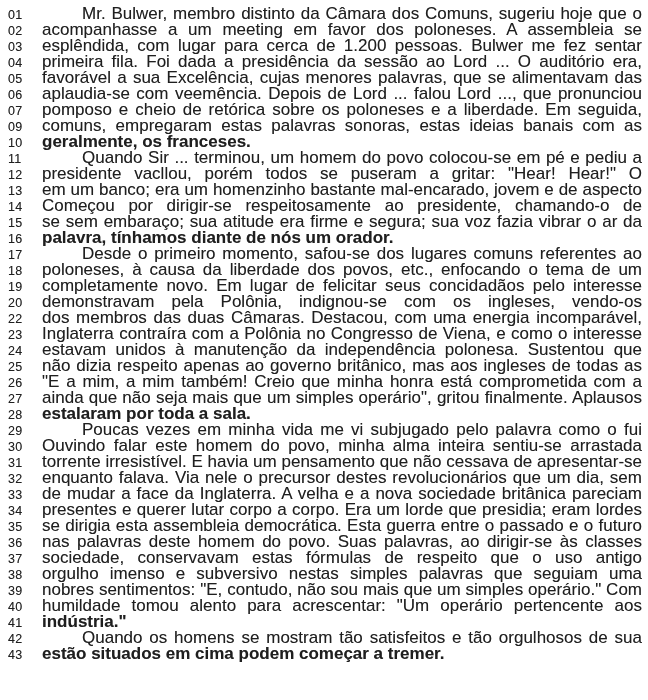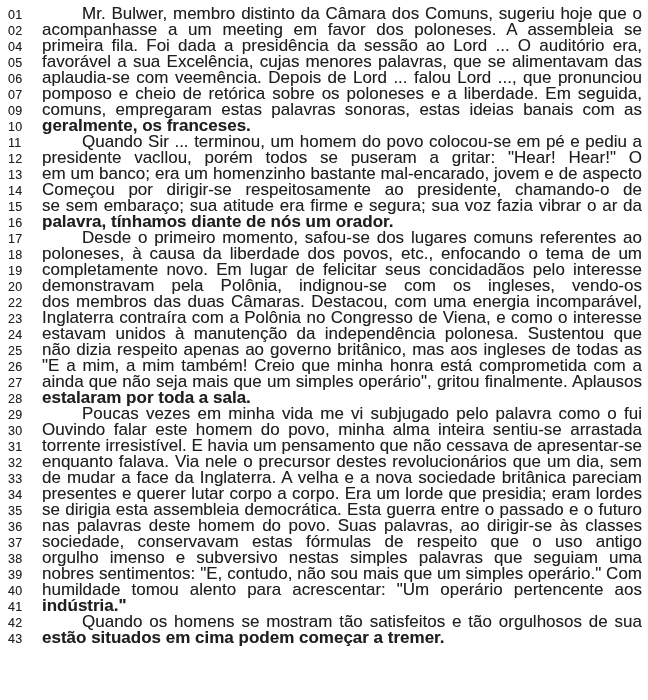--- a/index.html
+++ b/index.html
@@ -69,20 +69,24 @@
   <div id="lines">
       <div class="row">
         <span class="num">01</span>
         <div class="txt indent">Mr. Bulwer, membro distinto da Câmara dos Comuns, sugeriu hoje que o</div>
       </div>
       <div class="row">
         <span class="num">02</span>
         <div class="txt"><span>acompanhasse a um </span><span class="it">meeting</span><span> em favor dos poloneses. A assembleia se celebrava numa sala</span></div>
       </div>
       <div class="row">
+        <span class="num">03</span>
+        <div class="txt">esplêndida, com lugar para cerca de 1.200 pessoas. Bulwer me fez sentar junto a ele na</div>
+      </div>
+      <div class="row">
         <span class="num">04</span>
         <div class="txt">primeira fila. Foi dada a presidência da sessão ao Lord ... O auditório era, supostamente,</div>
       </div>
       <div class="row">
         <span class="num">05</span>
         <div class="txt">favorável a sua Excelência, cujas menores palavras, que se alimentavam das paixões do dia,</div>
       </div>
       <div class="row">
         <span class="num">06</span>
         <div class="txt">aplaudia-se com veemência. Depois de Lord ... falou Lord ..., que pronunciou um discurso</div>

